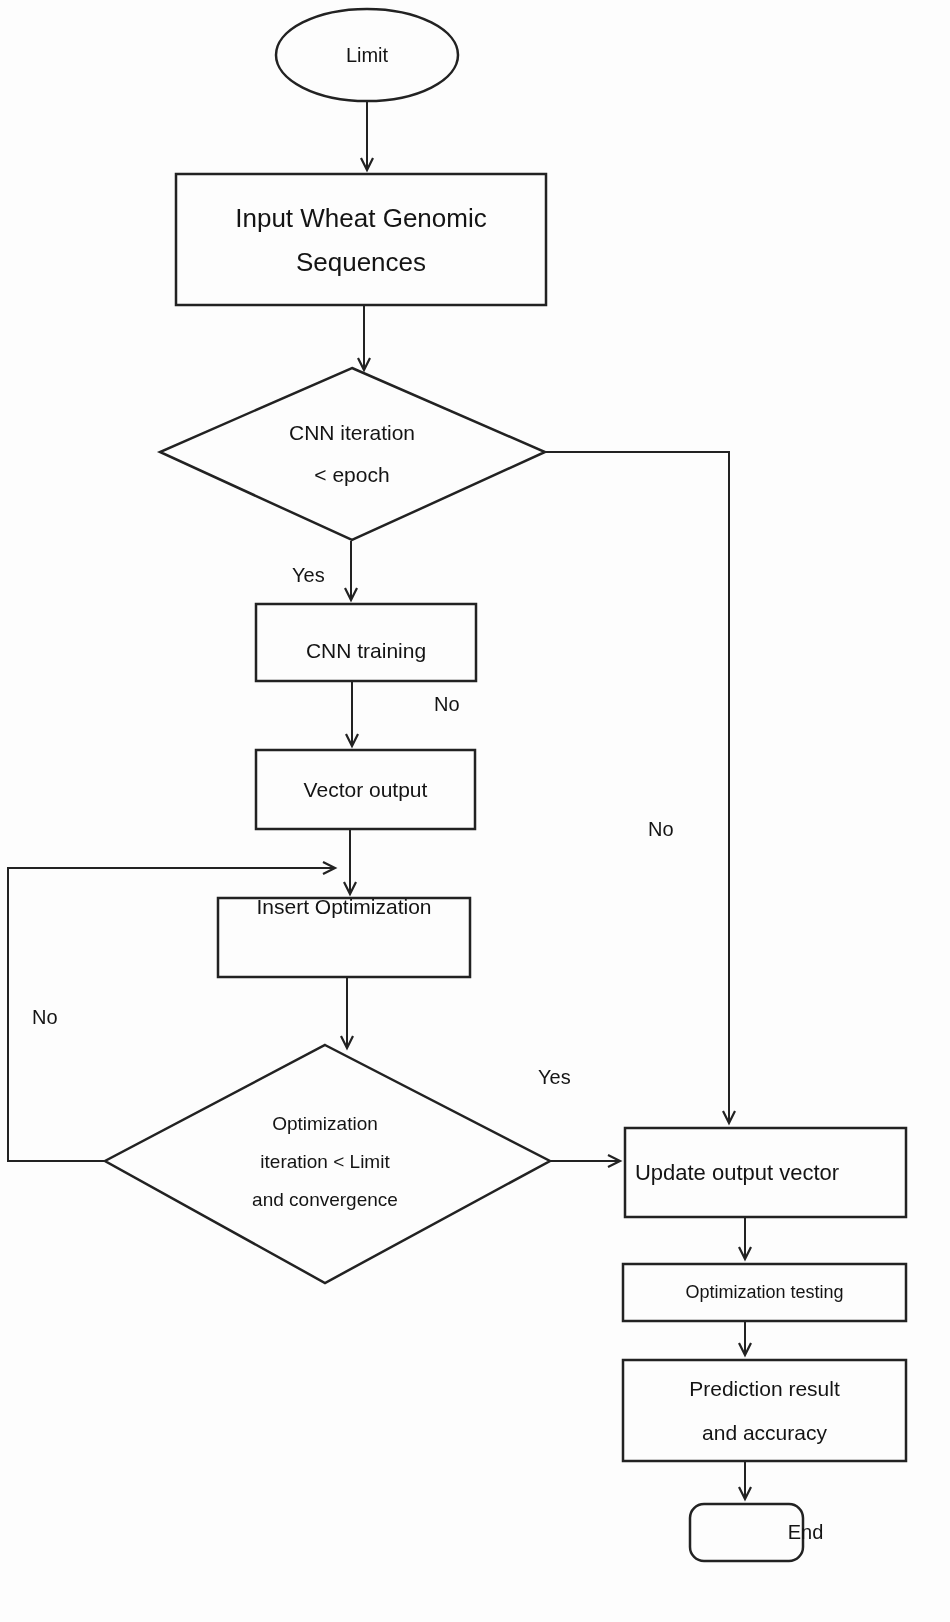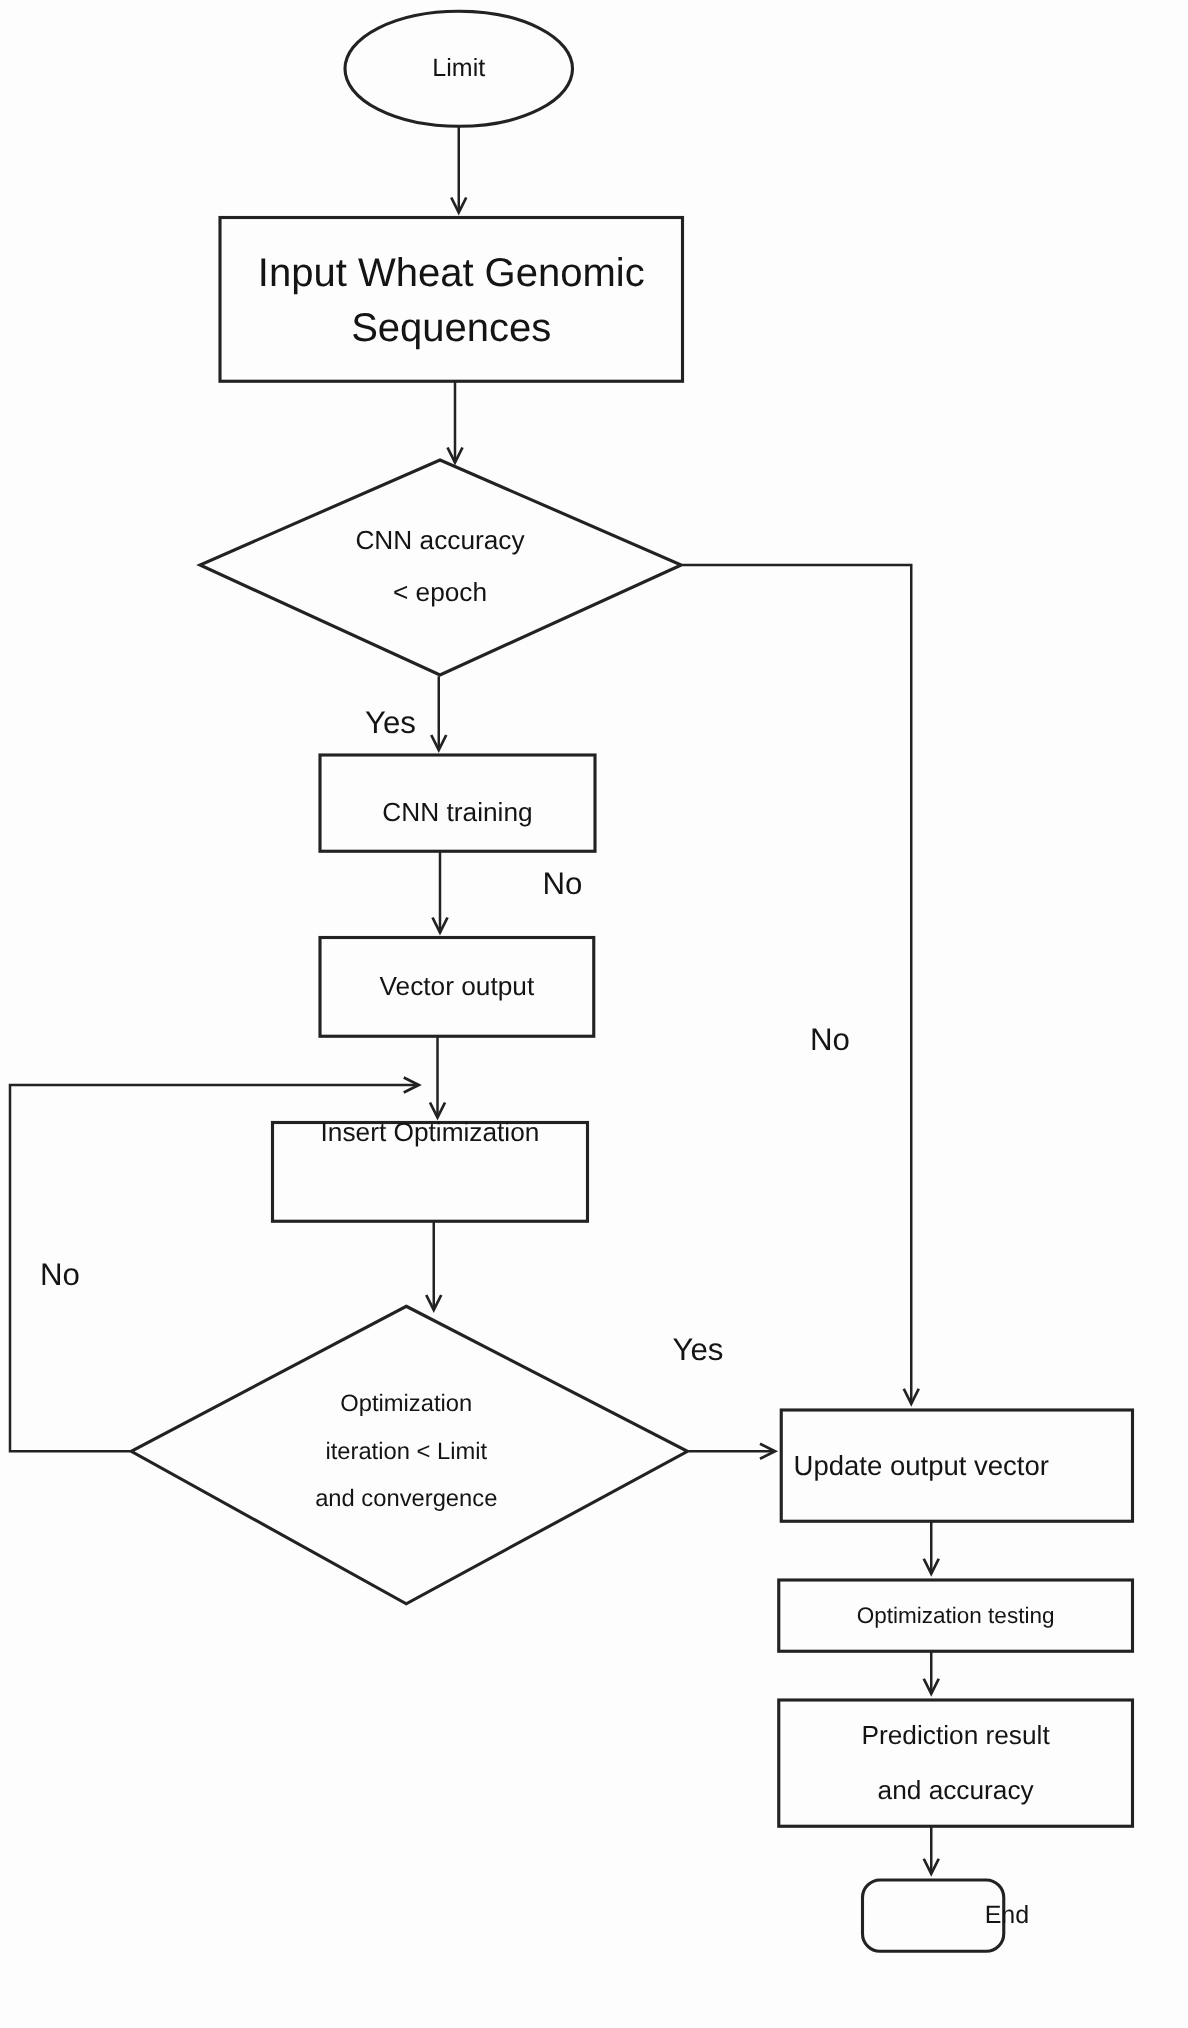--- a/index.html
+++ b/index.html
@@ -35,21 +35,21 @@
     position: absolute;
     display: flex;
     flex-direction: column;
     align-items: center;
     justify-content: center;
     text-align: center;
     pointer-events: none;
   }
   .edge-label {
     position: absolute;
-    font-size: 25px;
+    font-size: 20px;
     color: #141414;
     pointer-events: none;
   }
 </style>
 </head>
 <body>
 
 <div id="stage">
 
   <svg id="flow-svg" width="950" height="1622" viewBox="0 0 950 1622">
@@ -82,27 +82,27 @@
     <rect class="shape" x="625" y="1128" width="281" height="89"></rect>
     <rect class="shape" x="623" y="1264" width="283" height="57"></rect>
     <rect class="shape" x="623" y="1360" width="283" height="101"></rect>
     <rect class="shape" x="690" y="1504" width="113" height="57" rx="14" ry="14"></rect>
   </svg>
 
   <div class="label" style="left:276px; top:9px; width:182px; height:92px; font-size:20px;">
     <div>Limit</div>
   </div>
 
-  <div class="label" style="left:176px; top:174px; width:370px; height:131px; font-size:32px; line-height:44px;">
+  <div class="label" style="left:176px; top:174px; width:370px; height:131px; font-size:26px; line-height:44px;">
     <div>Input Wheat Genomic</div>
     <div>Sequences</div>
   </div>
 
   <div class="label" style="left:252px; top:410px; width:200px; height:88px; font-size:21px; line-height:42px;">
-    <div>CNN accuracy</div>
+    <div>CNN iteration</div>
     <div>&lt; epoch</div>
   </div>
 
   <div class="label" style="left:256px; top:604px; width:220px; height:93px; font-size:21px;">
     <div>CNN training</div>
   </div>
 
   <div class="label" style="left:256px; top:750px; width:219px; height:79px; font-size:21px;">
     <div>Vector output</div>
   </div>

